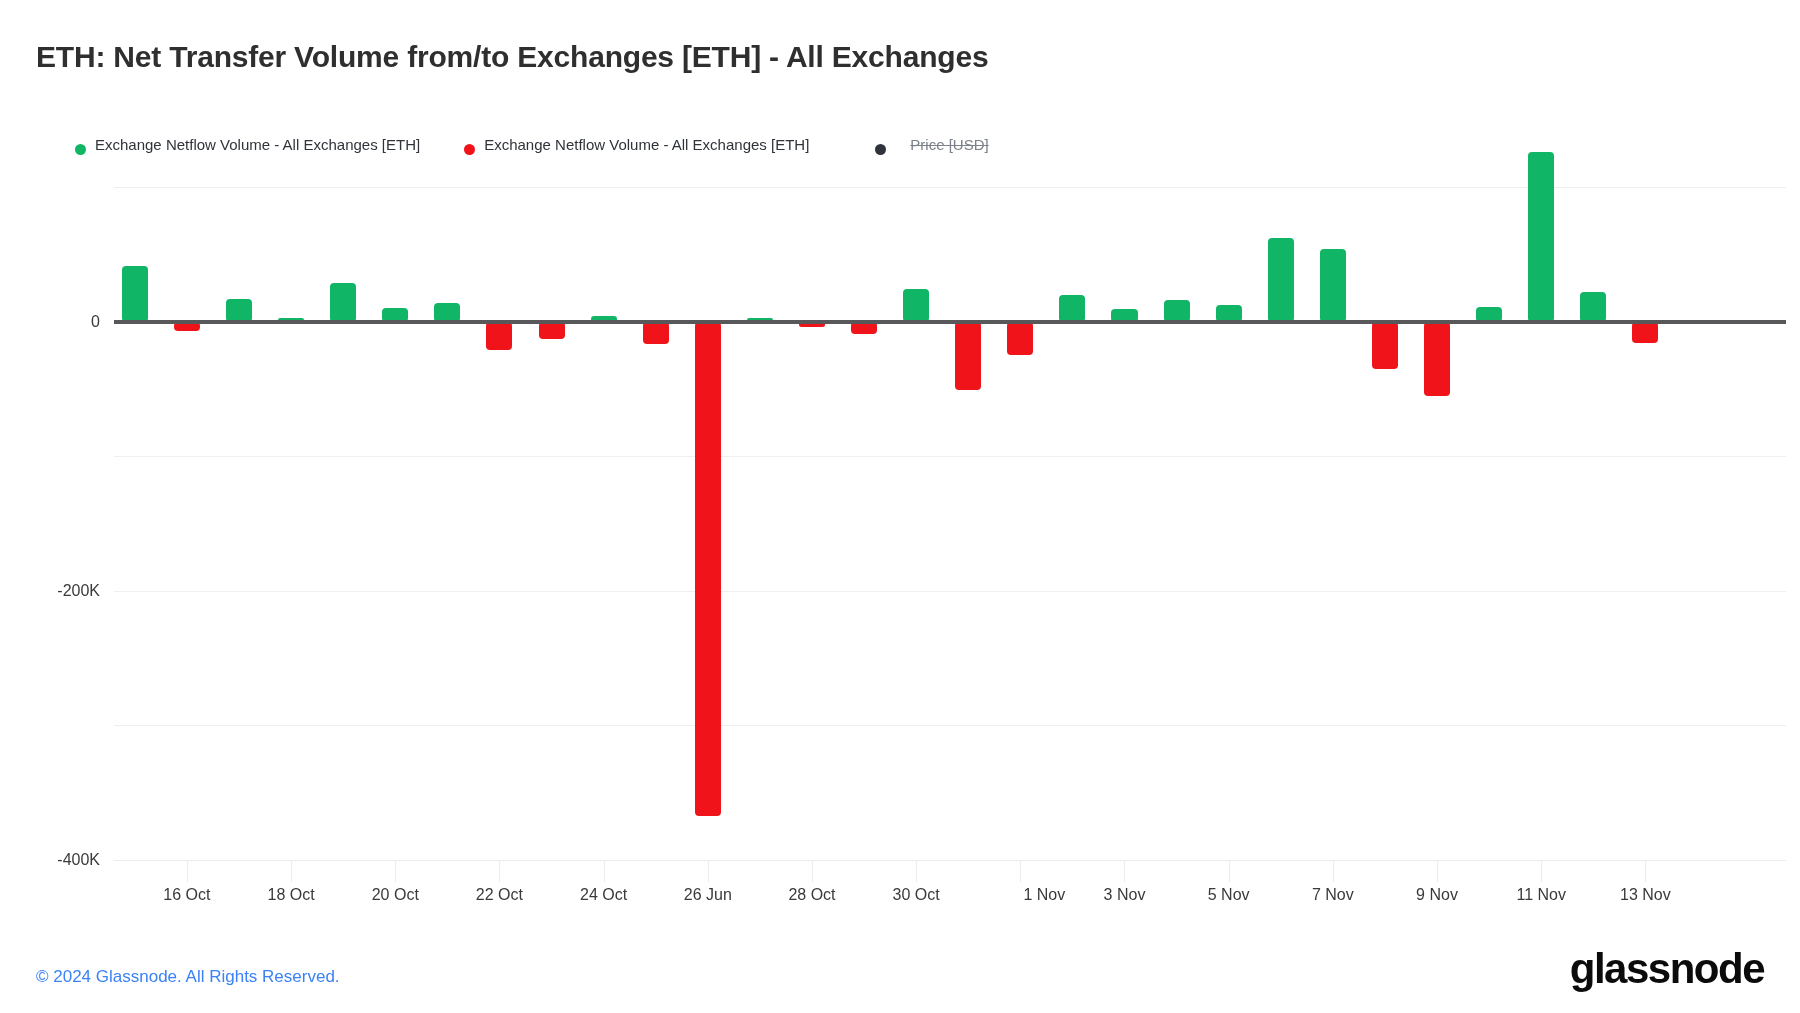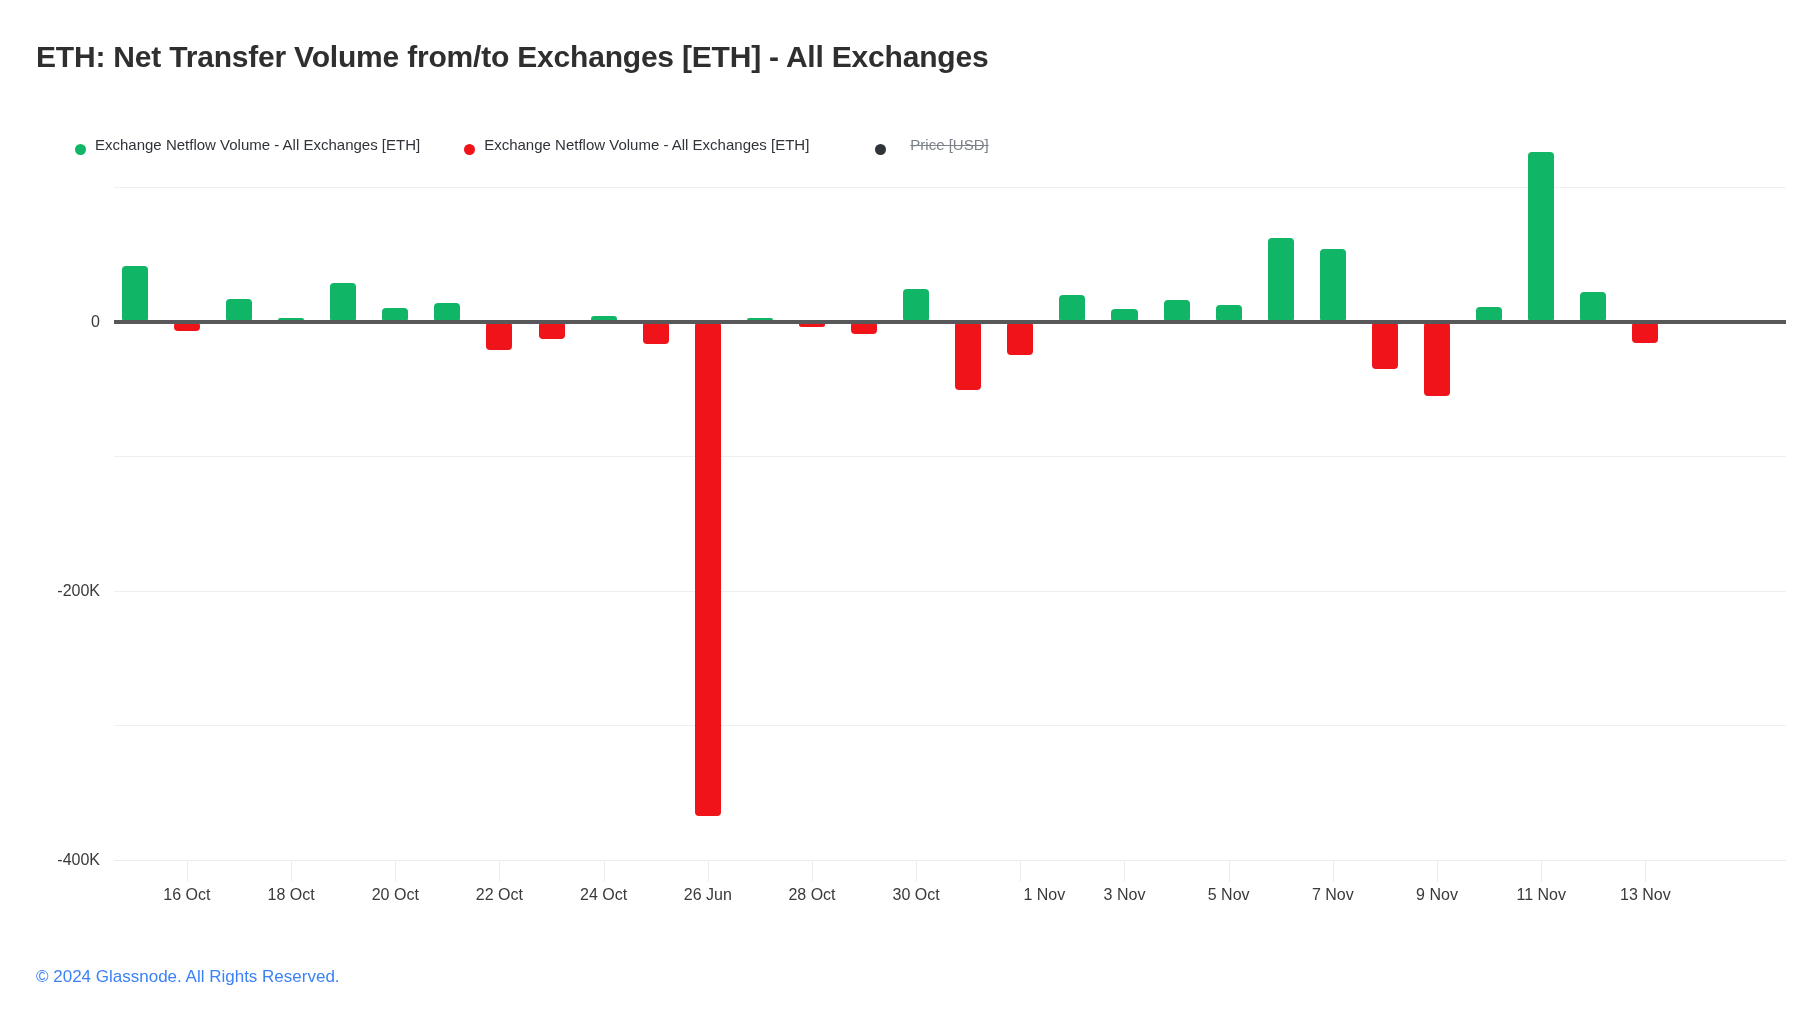--- a/index.html
+++ b/index.html
@@ -281,14 +281,15 @@
         <div class="x-tick" style="left: 1323.02px;"></div>
         <div class="x-label" style="left: 1323.02px;">9 Nov</div>
         <div class="x-tick" style="left: 1427.19px;"></div>
         <div class="x-label" style="left: 1427.19px;">11 Nov</div>
         <div class="x-tick" style="left: 1531.36px;"></div>
         <div class="x-label" style="left: 1531.36px;">13 Nov</div>
       </div>
   </div>
 
   <div class="footer-copy">© 2024 Glassnode. All Rights Reserved.</div>
+  <div class="brand">glassnode</div>
 
 </div>
 
 </body></html>

